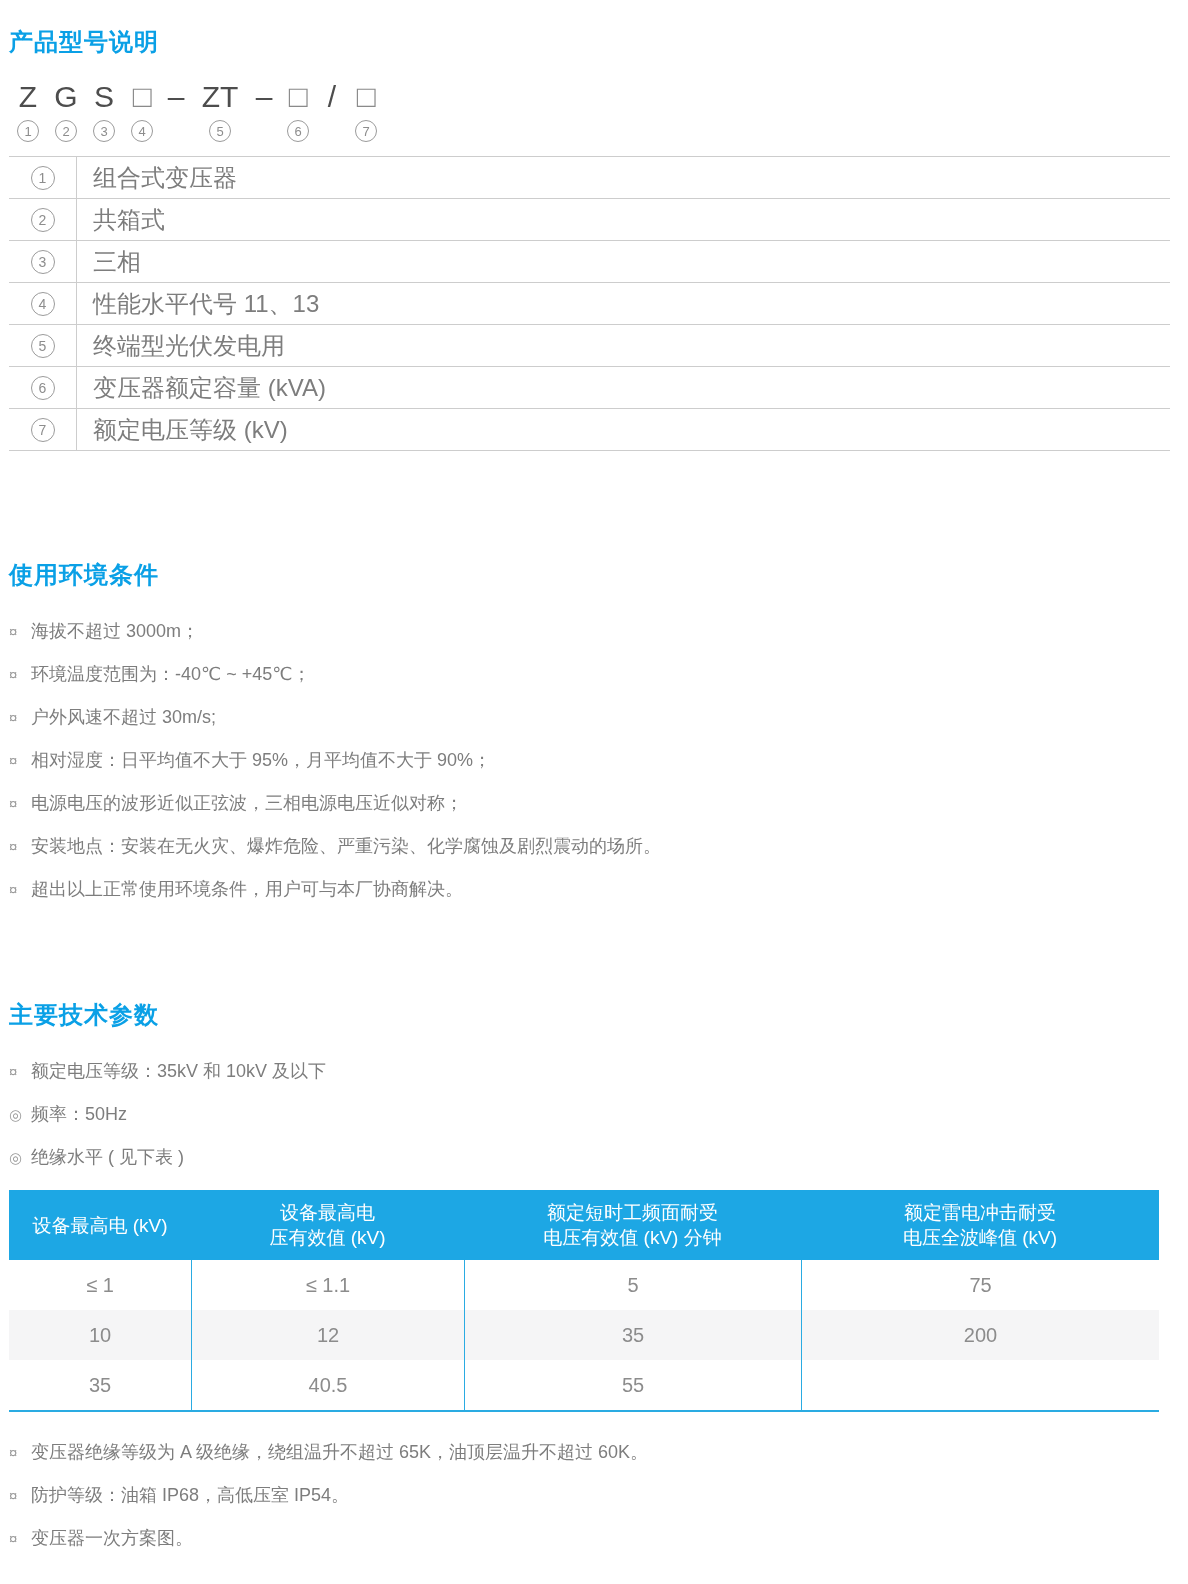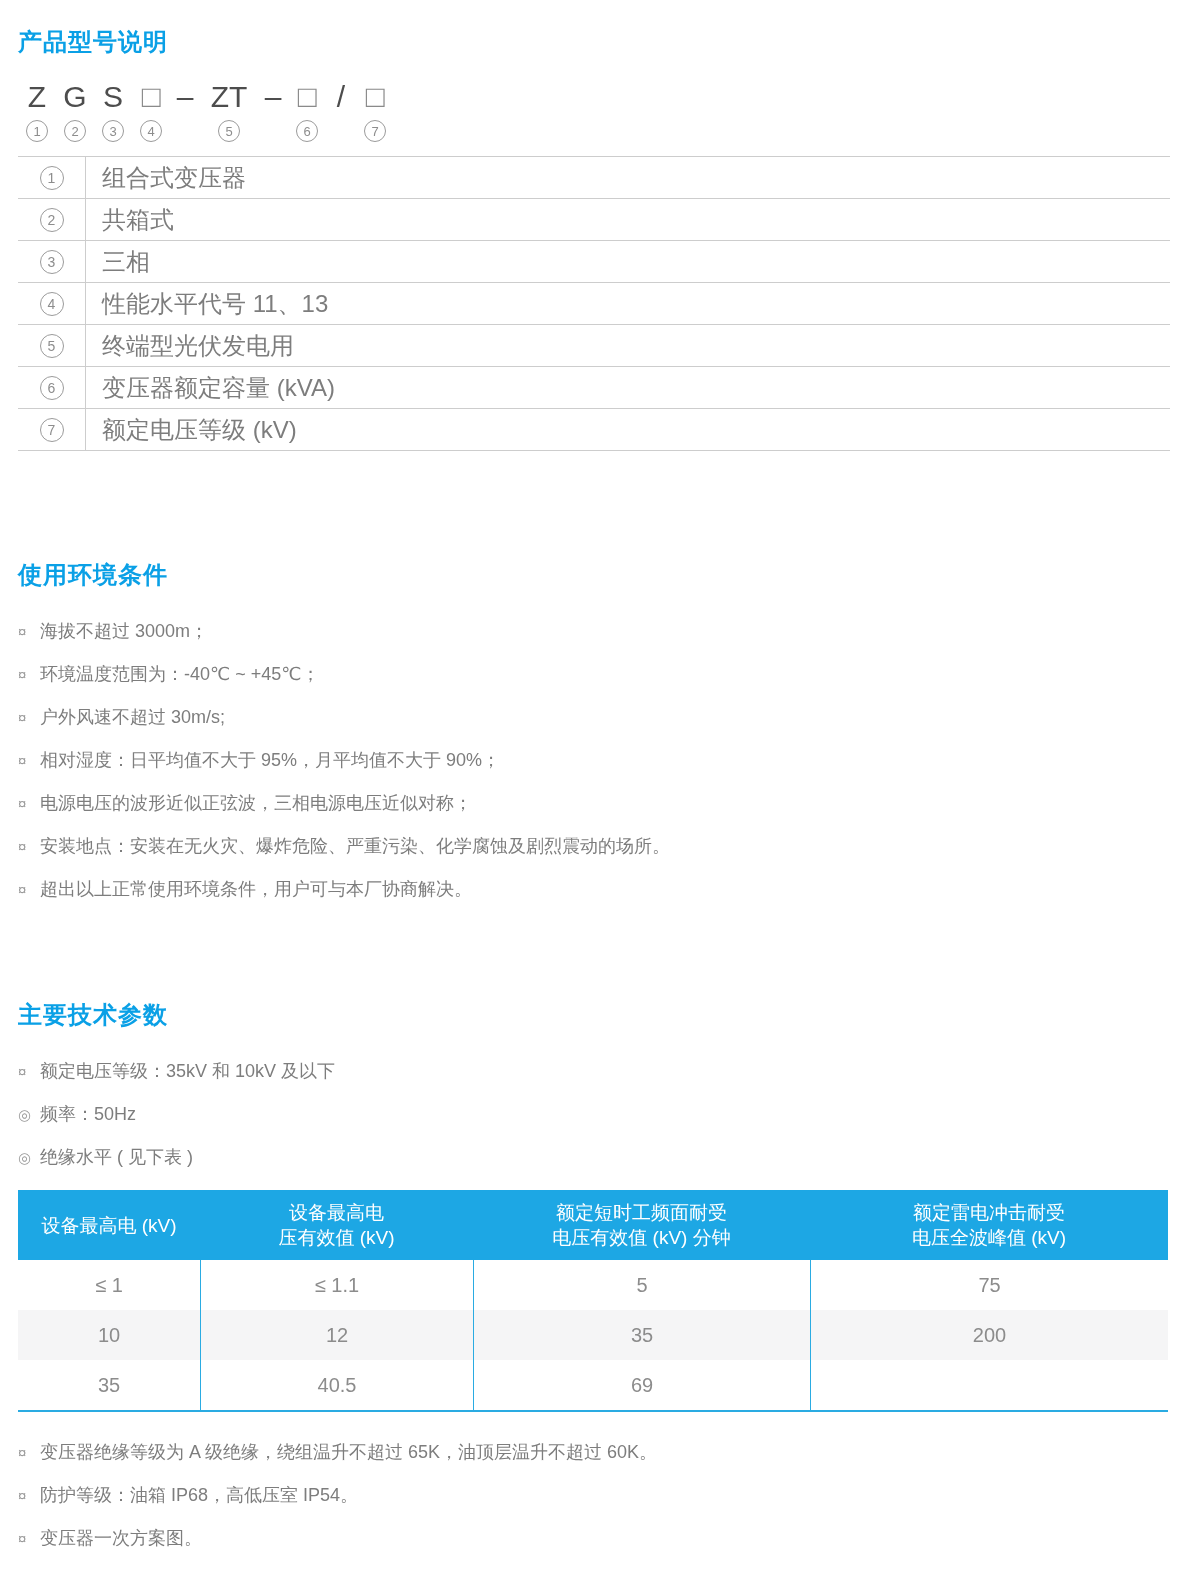--- a/index.html
+++ b/index.html
@@ -3,21 +3,21 @@
 <meta charset="utf-8">
 <style>
   * { margin:0; padding:0; box-sizing:border-box; }
   html,body { background:#ffffff; }
   body {
     width:1188px; height:1584px; overflow:hidden;
     font-family:"Liberation Sans","DejaVu Sans",sans-serif;
     color:#7d7d7d;
   }
   .page { width:1188px; height:1584px; background:#fff; position:relative; }
-  .inner { padding:26px 18px 0 18px; }
+  .inner { padding:26px 18px 0 9px; }
 
   .section-title {
     color:#0aa0e6; font-size:24px; font-weight:bold; letter-spacing:1px;
   }
 
   
   .model-code { display:flex; align-items:flex-end; margin-top:22px; }
   .mc-item { display:flex; flex-direction:column; align-items:center; }
   .mc-w38 { width:38px; }
   .mc-w30 { width:30px; }
@@ -248,21 +248,21 @@
         </div>
         <div class="tt-row alt">
           <div class="tt-cell c1">10</div>
           <div class="tt-cell c2">12</div>
           <div class="tt-cell c3">35</div>
           <div class="tt-cell c4">200</div>
         </div>
         <div class="tt-row">
           <div class="tt-cell c1">35</div>
           <div class="tt-cell c2">40.5</div>
-          <div class="tt-cell c3">69</div>
+          <div class="tt-cell c3">55</div>
           <div class="tt-cell c4"></div>
         </div>
         <div class="tt-bottom"></div>
       </div>
     </div>
 
     <div class="bullets notes">
       <div class="bullet-line">
         <span class="bullet-marker">¤</span>
         <span class="bullet-text">变压器绝缘等级为 A 级绝缘，绕组温升不超过 65K，油顶层温升不超过 60K。</span>

